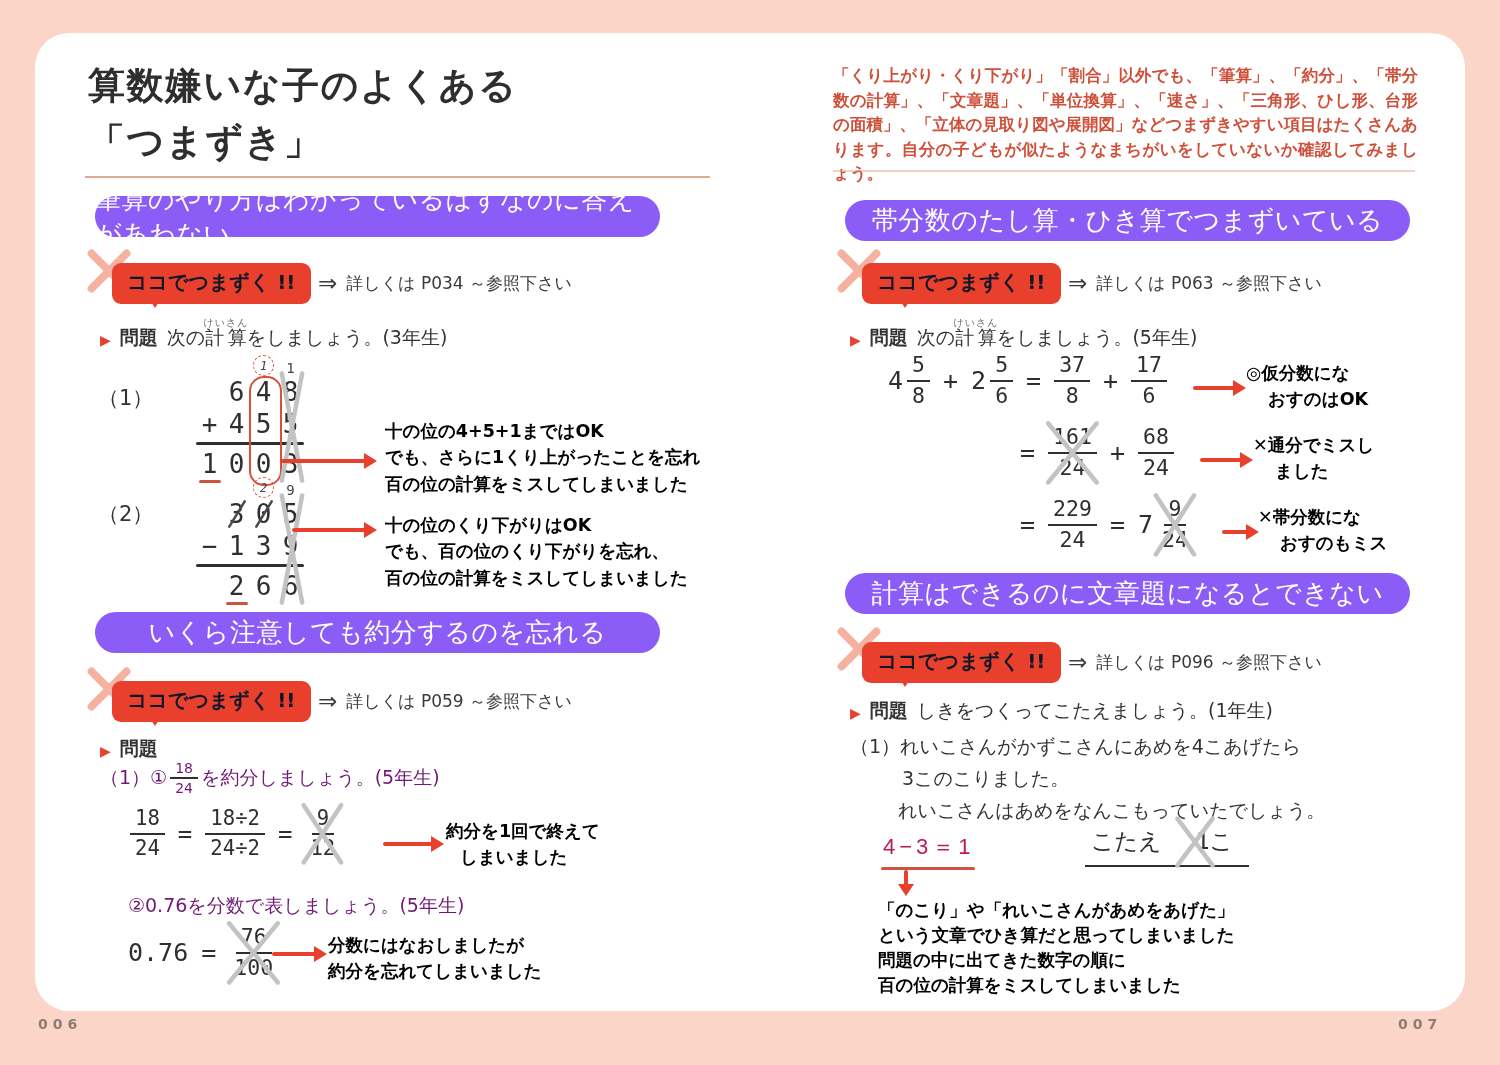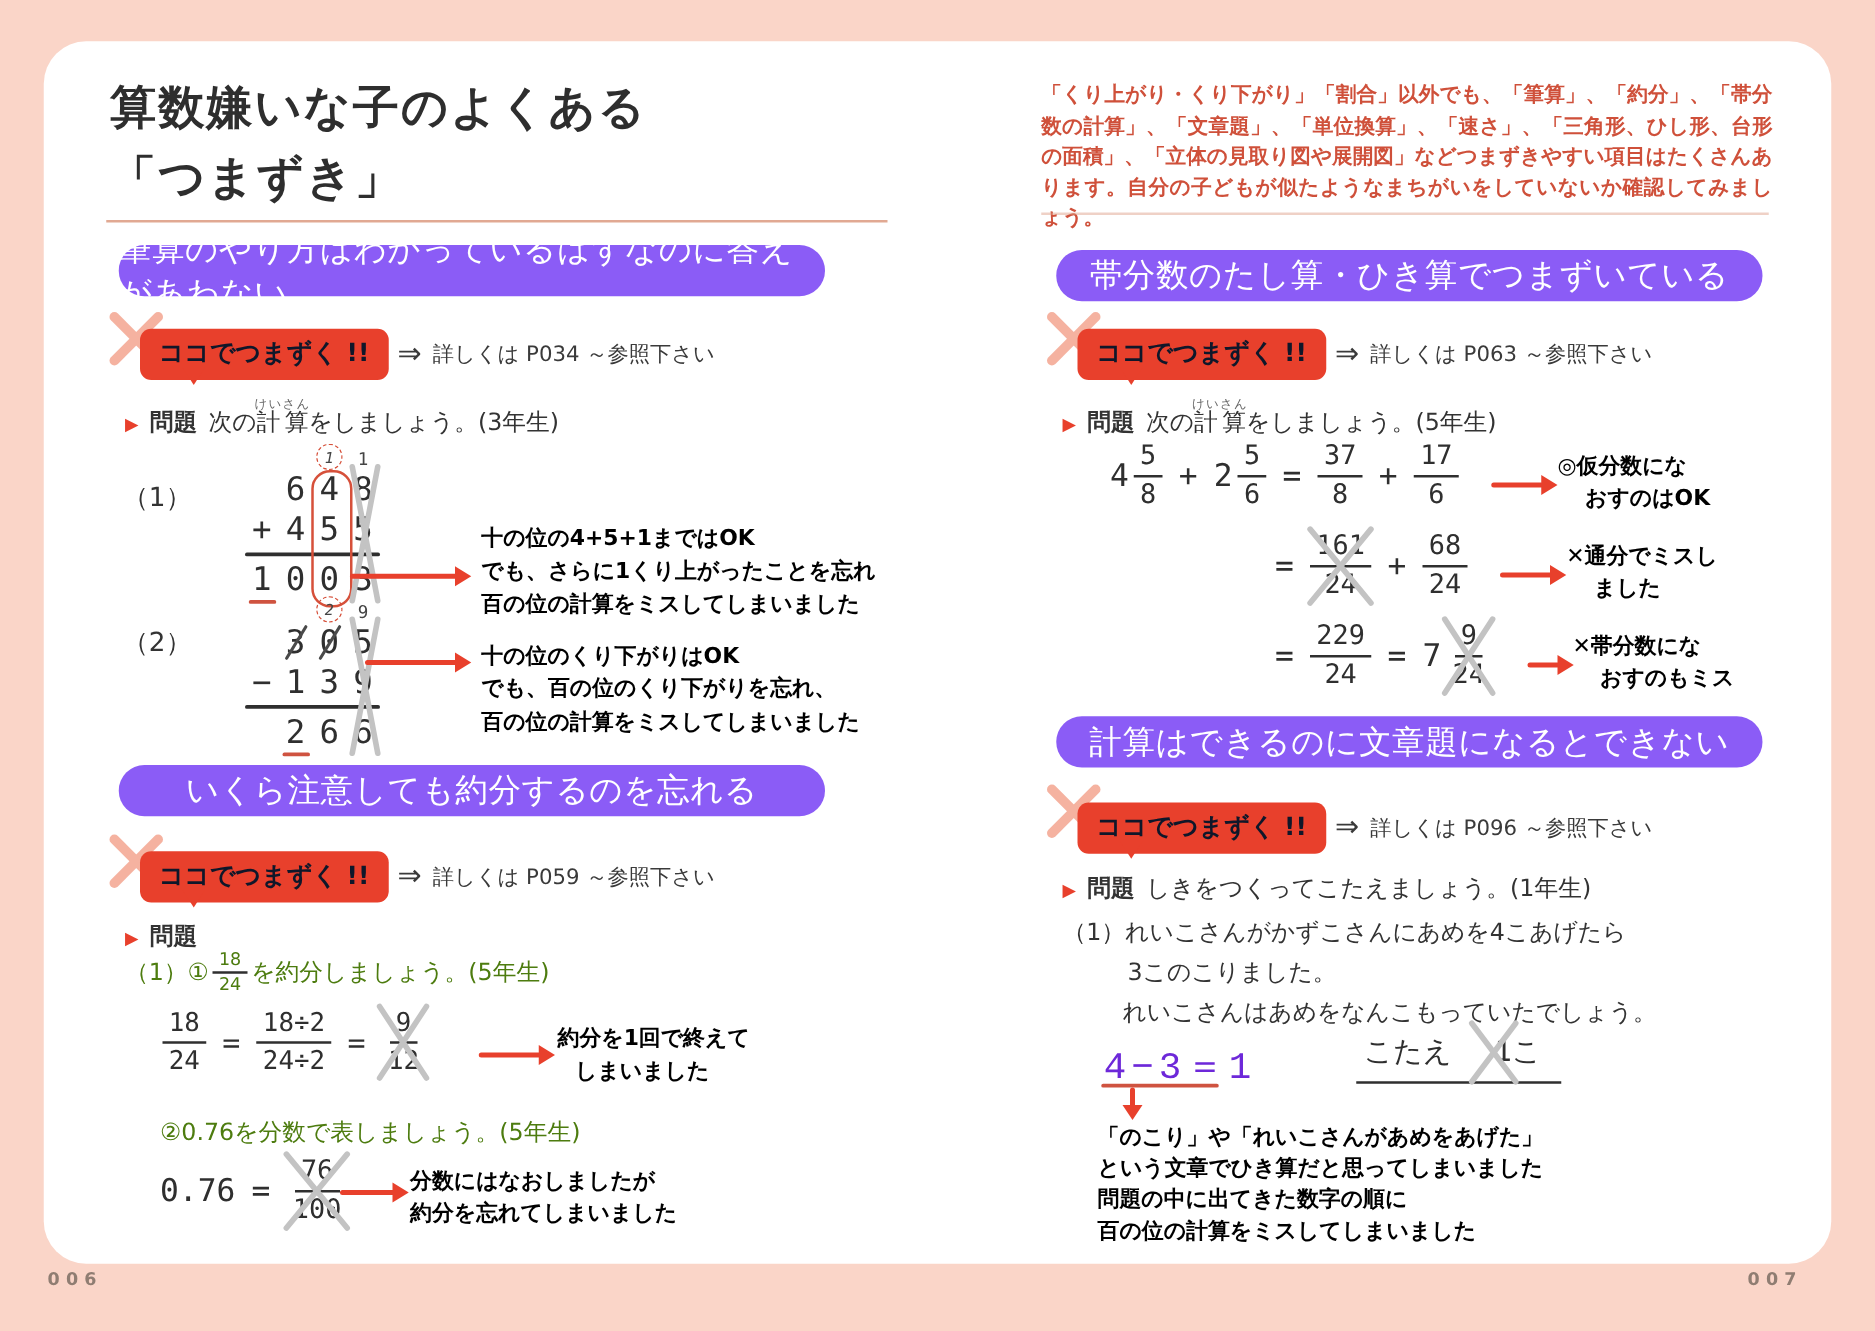--- a/index.html
+++ b/index.html
@@ -39,24 +39,24 @@
   .varrow{position:absolute;width:3.5px;background:#e8402c;border-radius:2px;}
   .varrow:after{content:"";position:absolute;left:50%;bottom:-10px;transform:translateX(-50%);border-top:12px solid #e8402c;border-left:8px solid transparent;border-right:8px solid transparent;}
   .rnote{position:absolute;color:#000000;font-weight:700;font-size:17.5px;line-height:1.5;}
   .idx{position:absolute;font-size:21px;color:#333;}
   .eqrow{position:absolute;display:flex;align-items:center;gap:13px;color:#2f2f2f;font-size:25px;font-family:"DejaVu Sans Mono","DejaVu Sans",monospace;}
   .frac{display:inline-flex;flex-direction:column;align-items:center;font-size:.86em;line-height:1.25;}
   .frac .fn{padding:0 5px 1px;border-bottom:2.2px solid #2f2f2f;}
   .frac .fd{padding:1px 5px 0;}
   .fwrap{position:relative;display:inline-flex;}
   .mixed{display:inline-flex;align-items:center;gap:4px;}
-  .inlineq{position:absolute;display:flex;align-items:center;gap:3px;font-size:19px;color:#4d7c0f;}
+  .inlineq{position:absolute;display:flex;align-items:center;gap:3px;font-size:19px;color:#701a75;}
   .inlineq .frac{font-size:14px;line-height:1.15;}
   .story{position:absolute;font-size:19px;color:#333;line-height:32px;}
-  .weq{position:absolute;font-size:30px;color:#6d28d9;letter-spacing:4px;font-family:Liberation Mono, monospace;}
+  .weq{position:absolute;font-size:22px;color:#be185d;letter-spacing:4px;font-family:Liberation Sans, sans-serif;}
   .redhline{position:absolute;height:3px;background:#cf5340;border-radius:2px;}
   .ansbox{position:absolute;display:flex;align-items:baseline;gap:34px;font-size:23px;color:#2f2f2f;border-bottom:2.2px solid #2f2f2f;padding:2px 16px 8px 6px;font-family:"DejaVu Sans Mono","DejaVu Sans",monospace;}
   .pagenum{position:absolute;font-size:14px;letter-spacing:5px;color:#8f7d72;font-weight:600;}
 </style>
 </head>
 <body>
 
 <div class="stage">
   <div class="card"></div>
 

